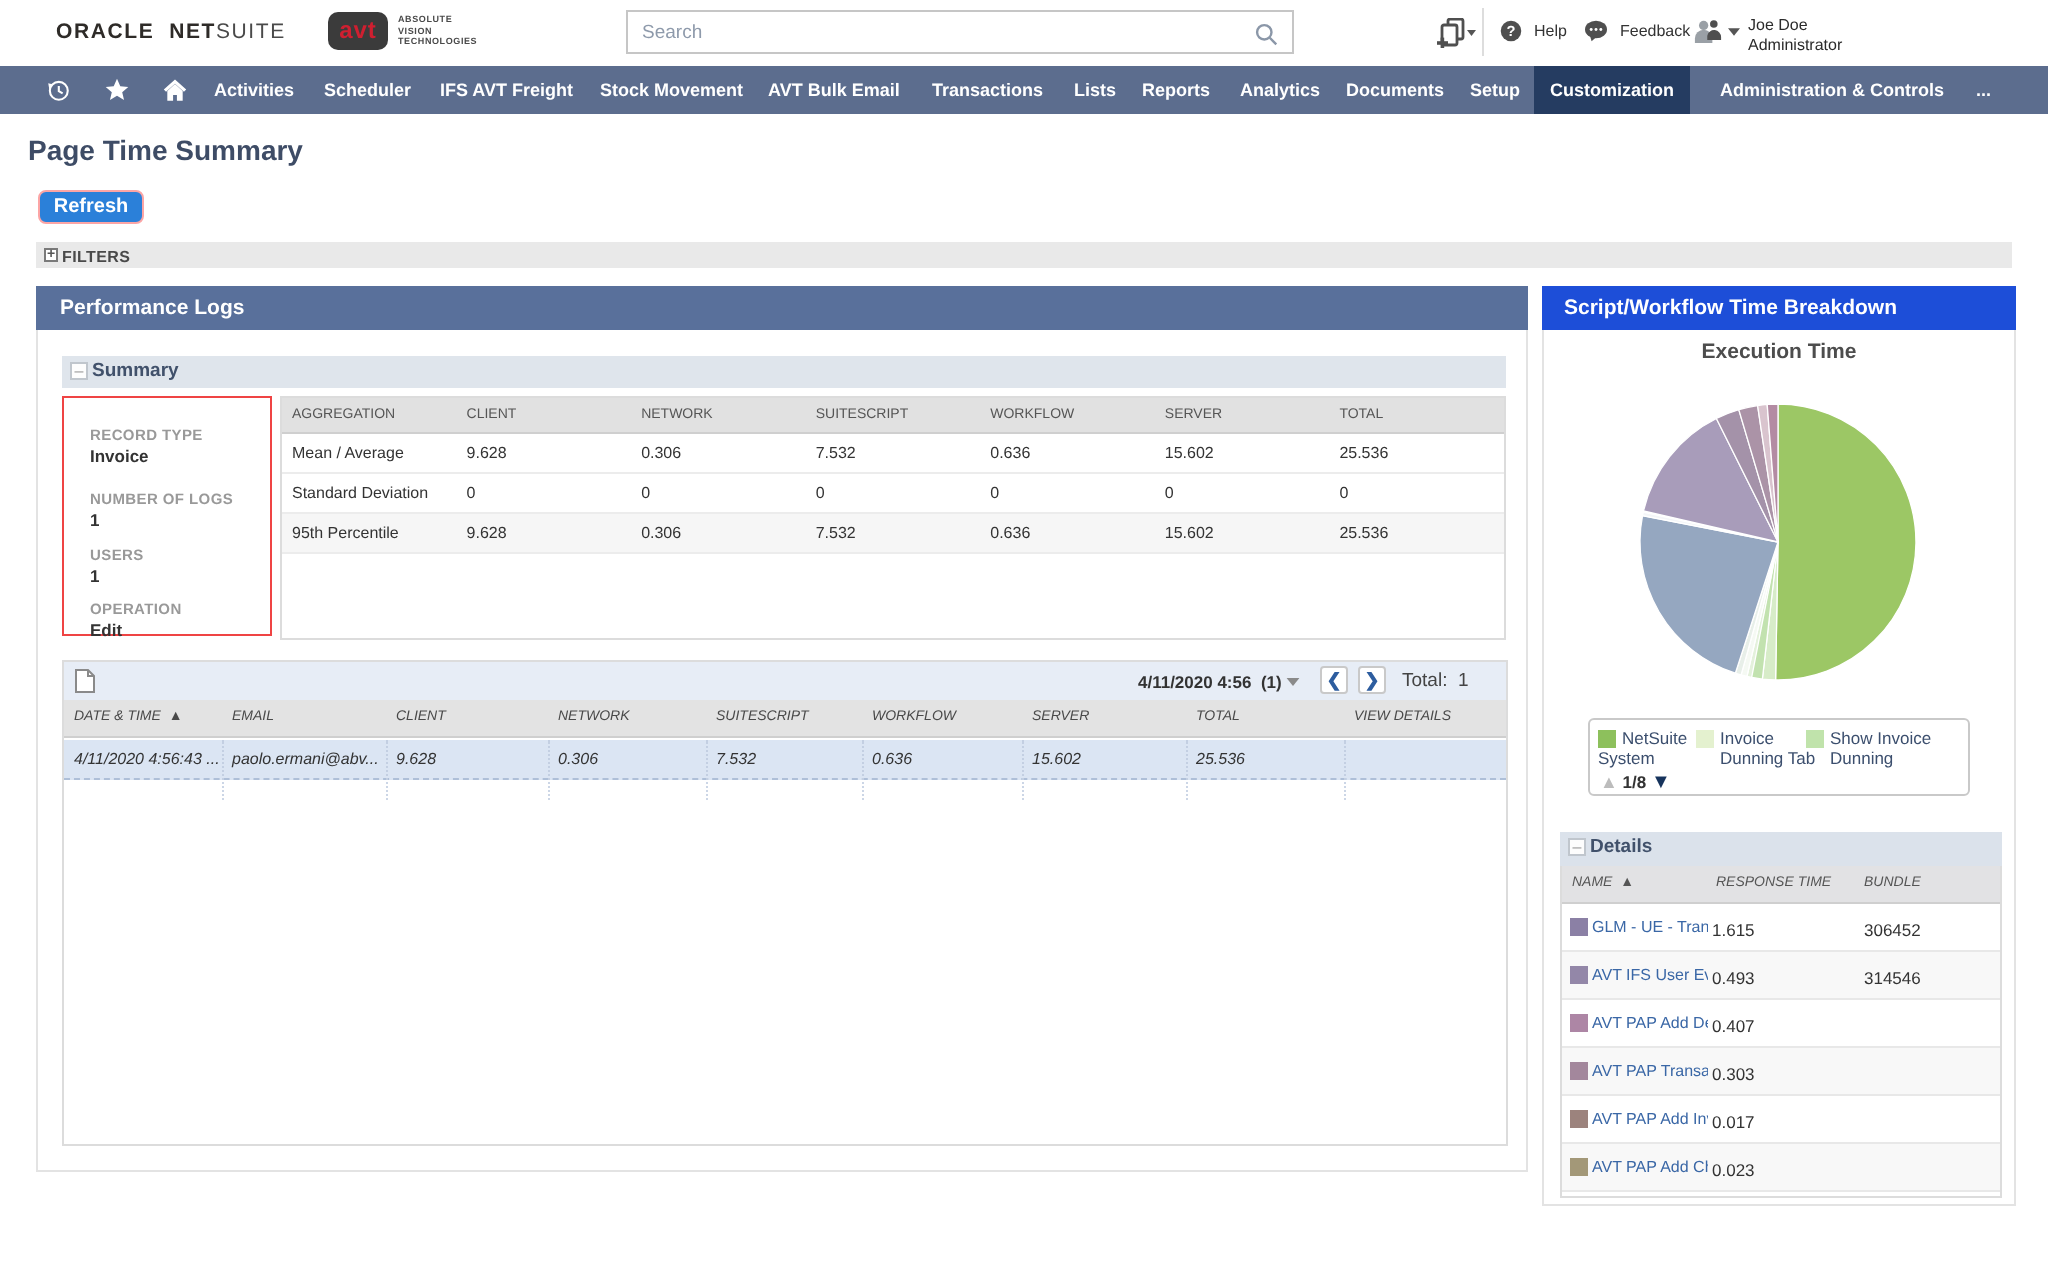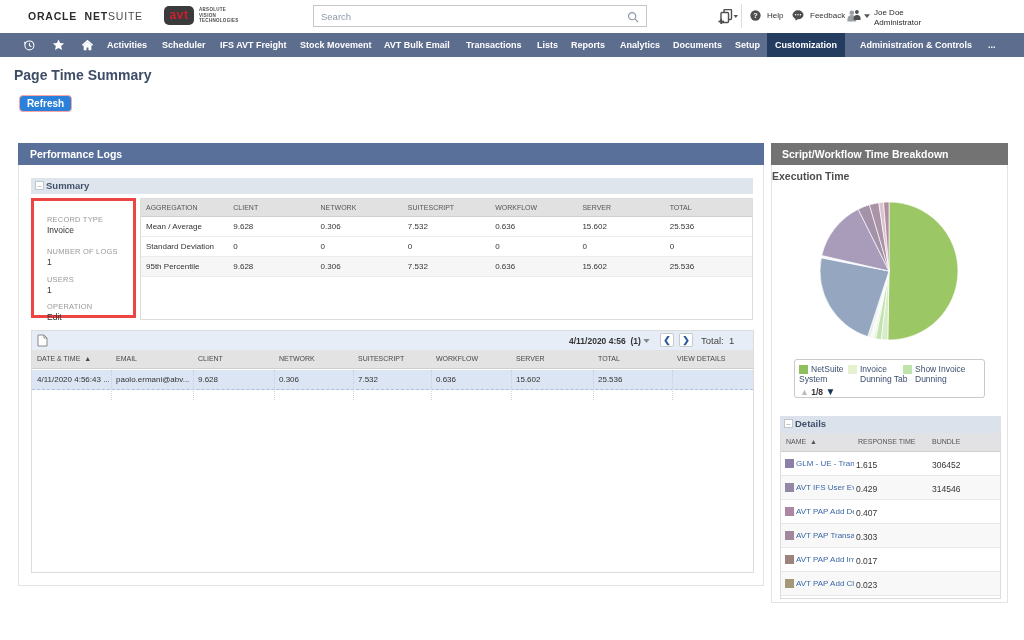--- a/index.html
+++ b/index.html
@@ -31,48 +31,48 @@
 #pagetitle { position:absolute; left:14px; top:67px; font-size:14px; font-weight:bold; color:#3e4c66; }
 #refreshbtn { position:absolute; left:19px; top:95px; width:53px; height:17px; background:#2b80d9; border:1px solid #fca5a5; border-radius:4px; color:#fff; font-size:10px; font-weight:bold; text-align:center; line-height:15px; }
 #filtersbar { position:absolute; left:18px; top:121px; width:988px; height:13px; background:#e9e9e9; }
 #filtersbar .plus { position:absolute; left:4px; top:3px; width:7px; height:7px; border:1px solid #7a7a7a; background:#fff; font-size:7px; line-height:5px; text-align:center; color:#555; font-weight:bold; }
 #filtersbar .ftxt { position:absolute; left:13px; top:2.5px; font-size:8px; font-weight:bold; color:#4a4a4a; letter-spacing:0.2px; }
 
 
 #lpanel { position:absolute; left:18px; top:143px; width:746px; height:443px; border:1px solid #e3e3e3; background:#fff; }
 #lpanel .phead { position:absolute; left:-1px; top:-1px; width:746px; height:22px; background:#59709b; color:#fff; font-size:10.5px; font-weight:bold; line-height:22px; padding-left:12px; }
 #rpanel { position:absolute; left:771px; top:143px; width:237px; height:460px; border:1px solid #e3e3e3; background:#fff; }
-#rpanel .phead { position:absolute; left:-1px; top:-1px; width:237px; height:22px; background:#737373; color:#fff; font-size:10.5px; font-weight:bold; line-height:22px; padding-left:11px; }
+#rpanel .phead { position:absolute; left:-1px; top:-1px; width:237px; height:22px; background:#1d4ed8; color:#fff; font-size:10.5px; font-weight:bold; line-height:22px; padding-left:11px; }
 
 
 .secbar { position:absolute; background:#dfe5ec; }
 .secbar .minus { position:absolute; left:4px; top:3px; width:9px; height:9px; background:#fdfdfd; border:1px solid #c0c6cd; font-size:8px; line-height:7px; text-align:center; color:#999; }
 .secbar .stxt { position:absolute; left:15px; top:2px; font-size:9.5px; font-weight:bold; color:#41516b; }
 #sumbar { left:12px; top:34px; width:722px; height:16px; }
-#infobox { position:absolute; left:12px; top:54px; width:105px; height:120px; border:3px solid #ef4444; background:#fff; }
+#infobox { position:absolute; left:12px; top:54px; width:105px; height:120px; border:1px solid #ef4444; background:#fff;font-weight:bold; }
 #infobox .lb { position:absolute; left:13px; color:#999; font-size:7.5px; letter-spacing:0.2px; }
 #infobox .vl { position:absolute; left:13px; color:#333; font-size:8.5px; }
 #aggtable { position:absolute; left:121px; top:54px; width:613px; height:122px; border:1px solid #dcdcdc; background:#fff; }
 #aggtable table { border-collapse:collapse; width:100%; font-size:8px; color:#333; table-layout:fixed;}
 #aggtable th { background:#e1e1e1; color:#555; font-size:7px; font-weight:normal; text-align:left; height:17px; padding:0 0 0 5px; border-bottom:1px solid #cfcfcf; }
 #aggtable td { height:20px; padding:0 0 0 5px; border-bottom:1px solid #ececec; white-space:nowrap; }
 #aggtable tr.alt td { background:#f6f6f6; }
 
 
 #logbox { position:absolute; left:12px; top:186px; width:723px; height:243px; border:1px solid #dcdcdc; background:#fff; }
 #logtoolbar { position:absolute; left:0; top:0; width:721px; height:19px; background:#e7edf6; }
 #loghead { position:absolute; left:0; top:19px; width:721px; height:19px; background:#e3e3e3; border-bottom:1px solid #cfcfcf; font-size:7px; color:#494949; }
 #logrow { position:absolute; left:0; top:39px; width:721px; height:20px; background:#dbe5f3; border-bottom:1px dashed #aebfd8; font-size:8px; color:#333; }
-.lcol { position:absolute; top:5px; white-space:nowrap; }
+.lcol { position:absolute; top:5px; white-space:nowrap;font-style:italic; }
 #logrow .lcol { top:5px; }
 .vsep { position:absolute; top:0; height:20px; border-left:1px dotted #c3cfe2; }
 .vsep2 { position:absolute; top:0; height:9px; border-left:1px dotted #ccd6e6; }
 
 
-#exectitle { position:absolute; left:0; top:26px; width:235px; font-size:10.5px; font-weight:bold; color:#4d4d4d; }
+#exectitle { position:absolute; left:0; top:26px; width:235px; text-align:center; font-size:10.5px; font-weight:bold; color:#4d4d4d; }
 #legend { position:absolute; left:22px; top:215px; width:191px; height:39px; border:1px solid #c9c9c9; border-radius:3px; background:#fff; }
 .lgi { position:absolute; top:4px; font-size:8.5px; color:#3c4f6e; line-height:10px; white-space:nowrap; }
 .lgsq { display:inline-block; width:9px; height:9px; vertical-align:-1.5px; margin-right:3px; }
 #lgpage { position:absolute; left:5px; top:26px; font-size:8.5px; font-weight:bold; color:#333; }
 
 
 #detbar { position:absolute; left:8px; top:272px; width:221px; height:17px; background:#dbe2eb; }
 #dettable { position:absolute; left:8px; top:289px; width:221px; height:166px; border:1px solid #dcdcdc; border-top:none; background:#fff; }
 #dethead { position:absolute; left:0; top:0; width:219px; height:19px; background:#e2e2e4; border-bottom:1px solid #cfcfcf; font-size:7px; color:#555; }
 .drow { position:absolute; left:0; width:219px; height:24px; border-bottom:1px solid #e8e8e8; font-size:8.5px; }
@@ -154,20 +154,24 @@
         <path d="M10.5 12 a4.8 4.8 0 0 1 9.5 1 v2 h-9.5 z" fill="#4f4f4f"></path>
       </svg>
     <svg class="hicon" style="left:864px;top:14px" width="6" height="4" viewBox="0 0 8 5">
         <path d="M0 0 h8 l-4 5 z" fill="#555"></path>
       </svg>
     <div id="usrname">Joe Doe<br>Administrator</div>
   </div>
 
   <div id="pagetitle">Page Time Summary</div>
   <div id="refreshbtn">Refresh</div>
+  <div id="filtersbar">
+      <span class="plus">+</span>
+      <span class="ftxt">FILTERS</span>
+    </div>
 
   <div id="lpanel">
     <div class="phead">Performance Logs</div>
     <div class="secbar" id="sumbar">
         <span class="minus">–</span>
         <span class="stxt">Summary</span>
       </div>
     <div id="infobox">
       <div class="lb" style="top:14px">RECORD TYPE</div>
         <div class="vl" style="top:24px">Invoice</div>
@@ -312,21 +316,21 @@
       </div>
       <div class="drow" style="top:19px">
           <span class="dsq" style="background:#8b80a5"></span>
           <span class="dname">GLM - UE - Transact</span>
           <span class="dval">1.615</span>
           <span class="dbun">306452</span>
         </div>
       <div class="drow alt" style="top:43px">
           <span class="dsq" style="background:#9387a8"></span>
           <span class="dname">AVT IFS User Event</span>
-          <span class="dval">0.429</span>
+          <span class="dval">0.493</span>
           <span class="dbun">314546</span>
         </div>
       <div class="drow" style="top:67px">
           <span class="dsq" style="background:#ad86a5"></span>
           <span class="dname">AVT PAP Add Deposit</span>
           <span class="dval">0.407</span>
         </div>
       <div class="drow alt" style="top:91px">
           <span class="dsq" style="background:#a3879c"></span>
           <span class="dname">AVT PAP Transactio</span>

